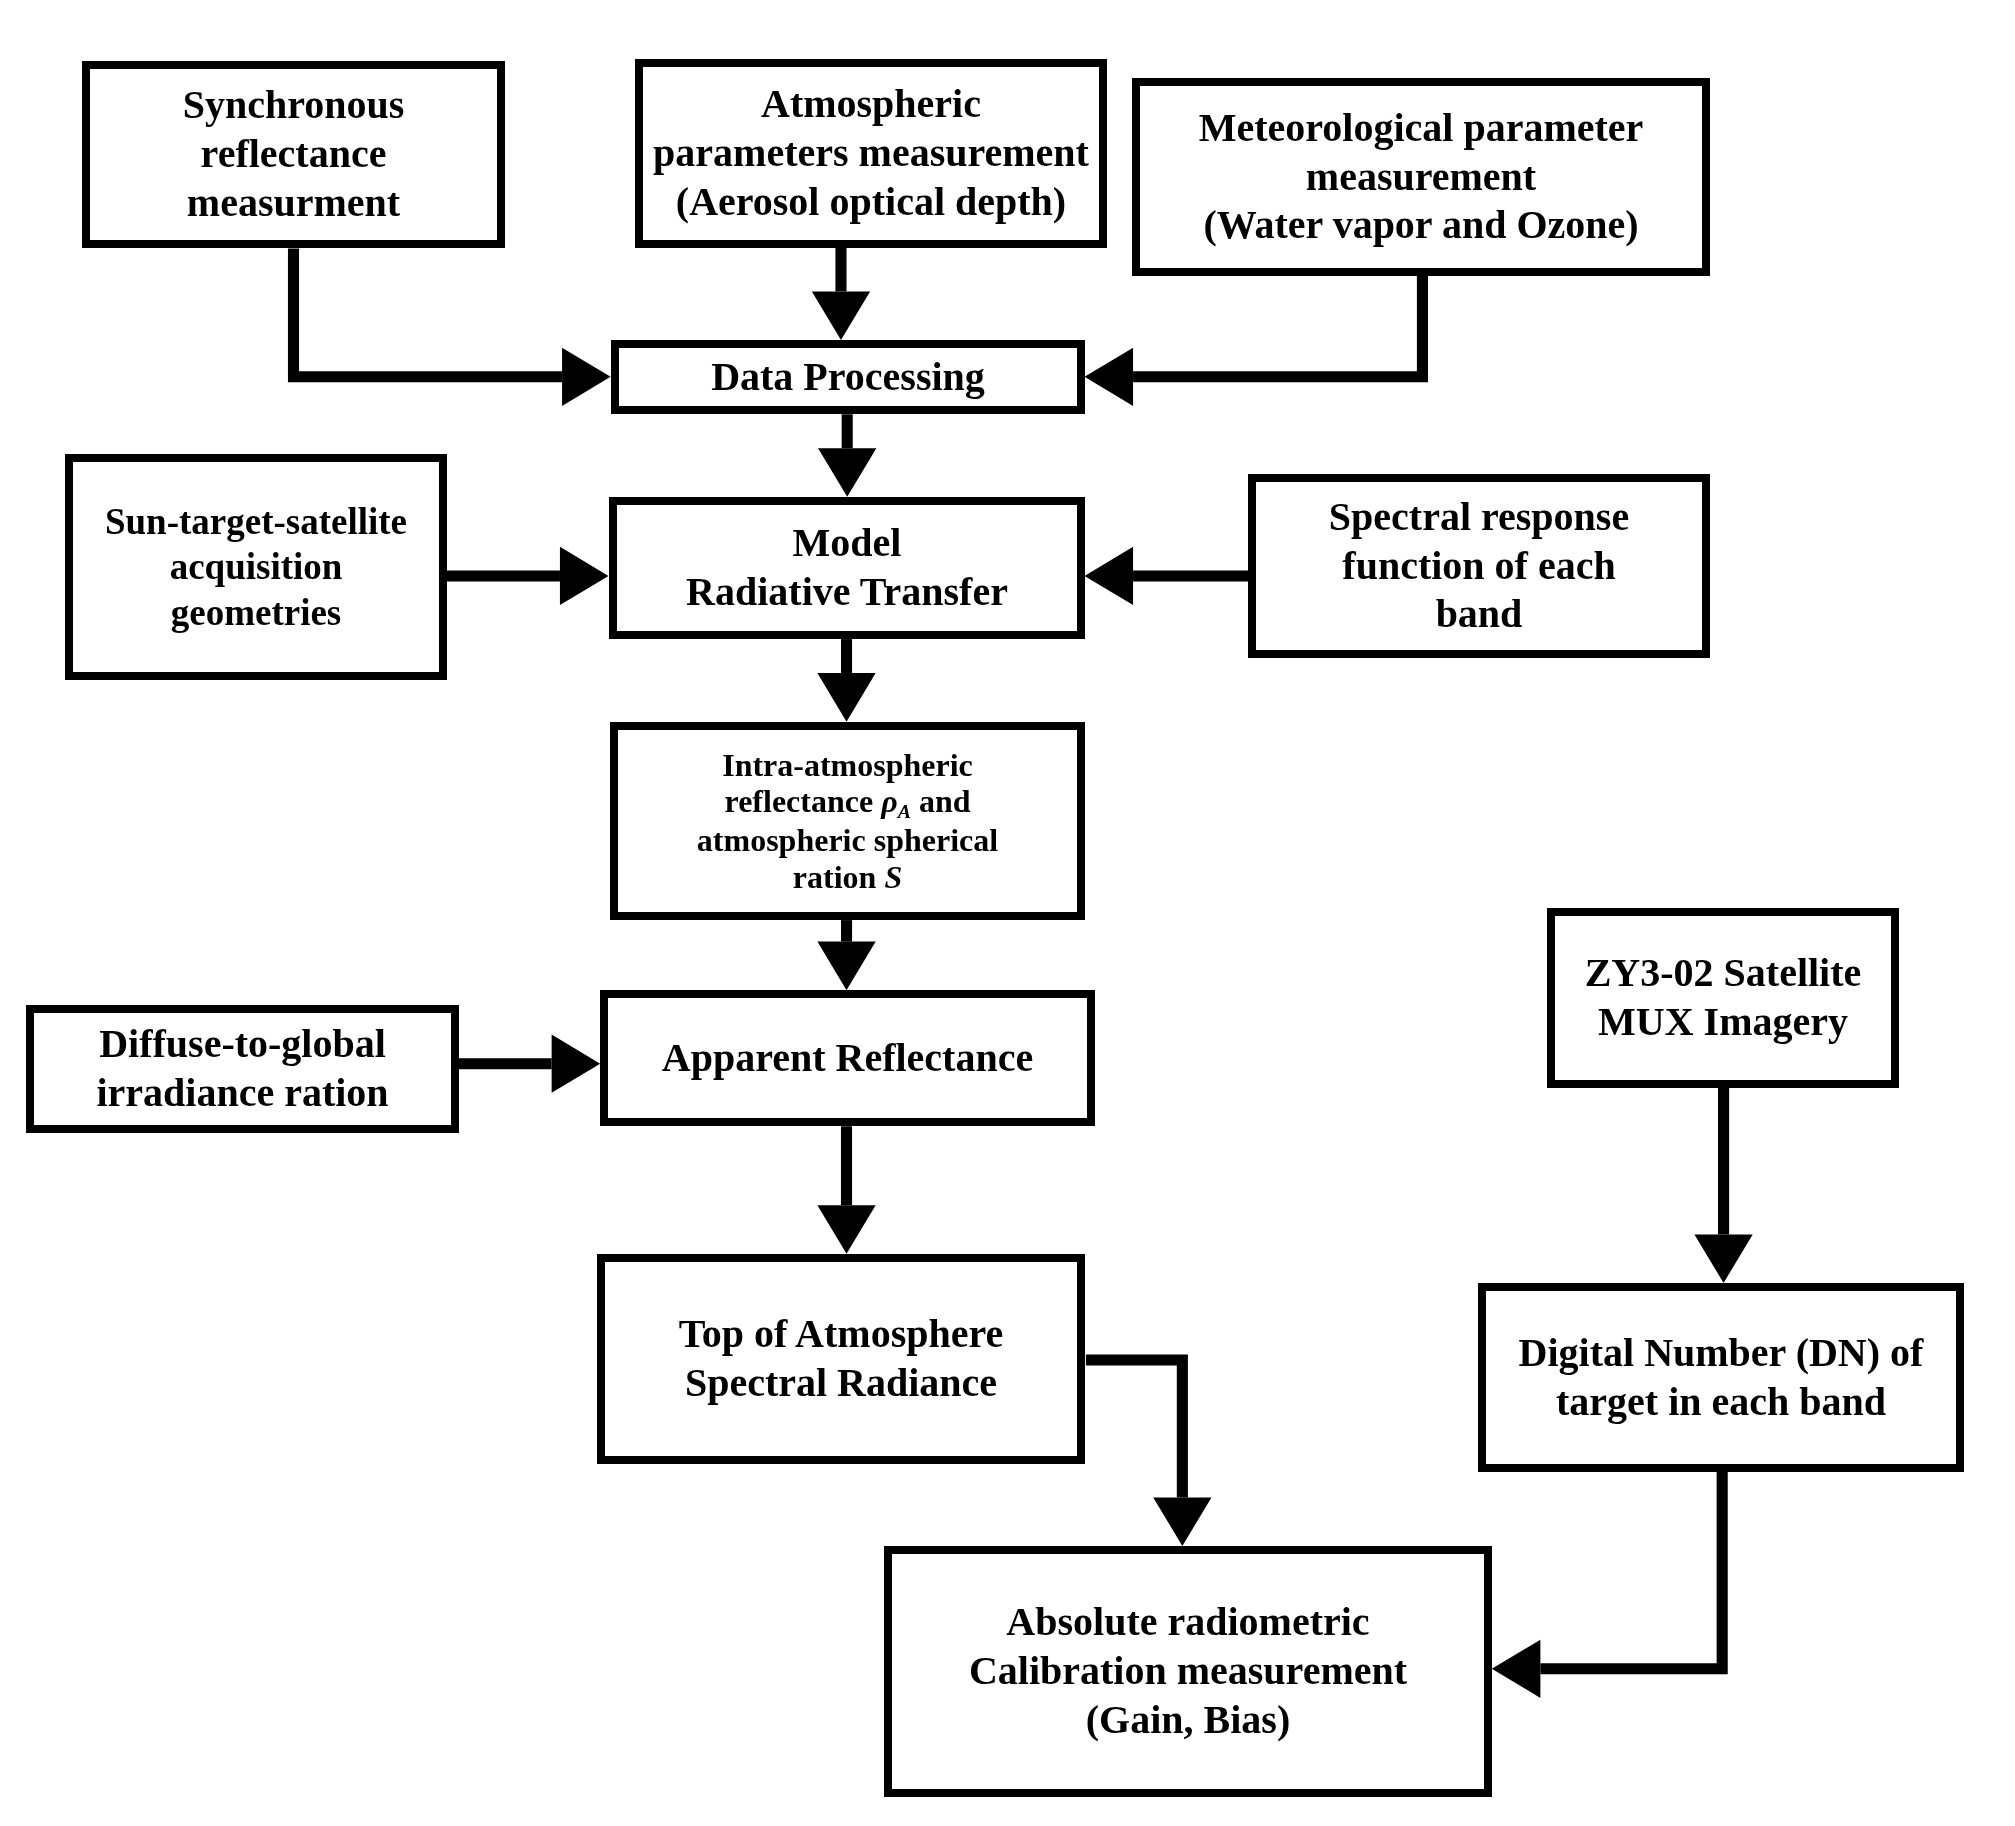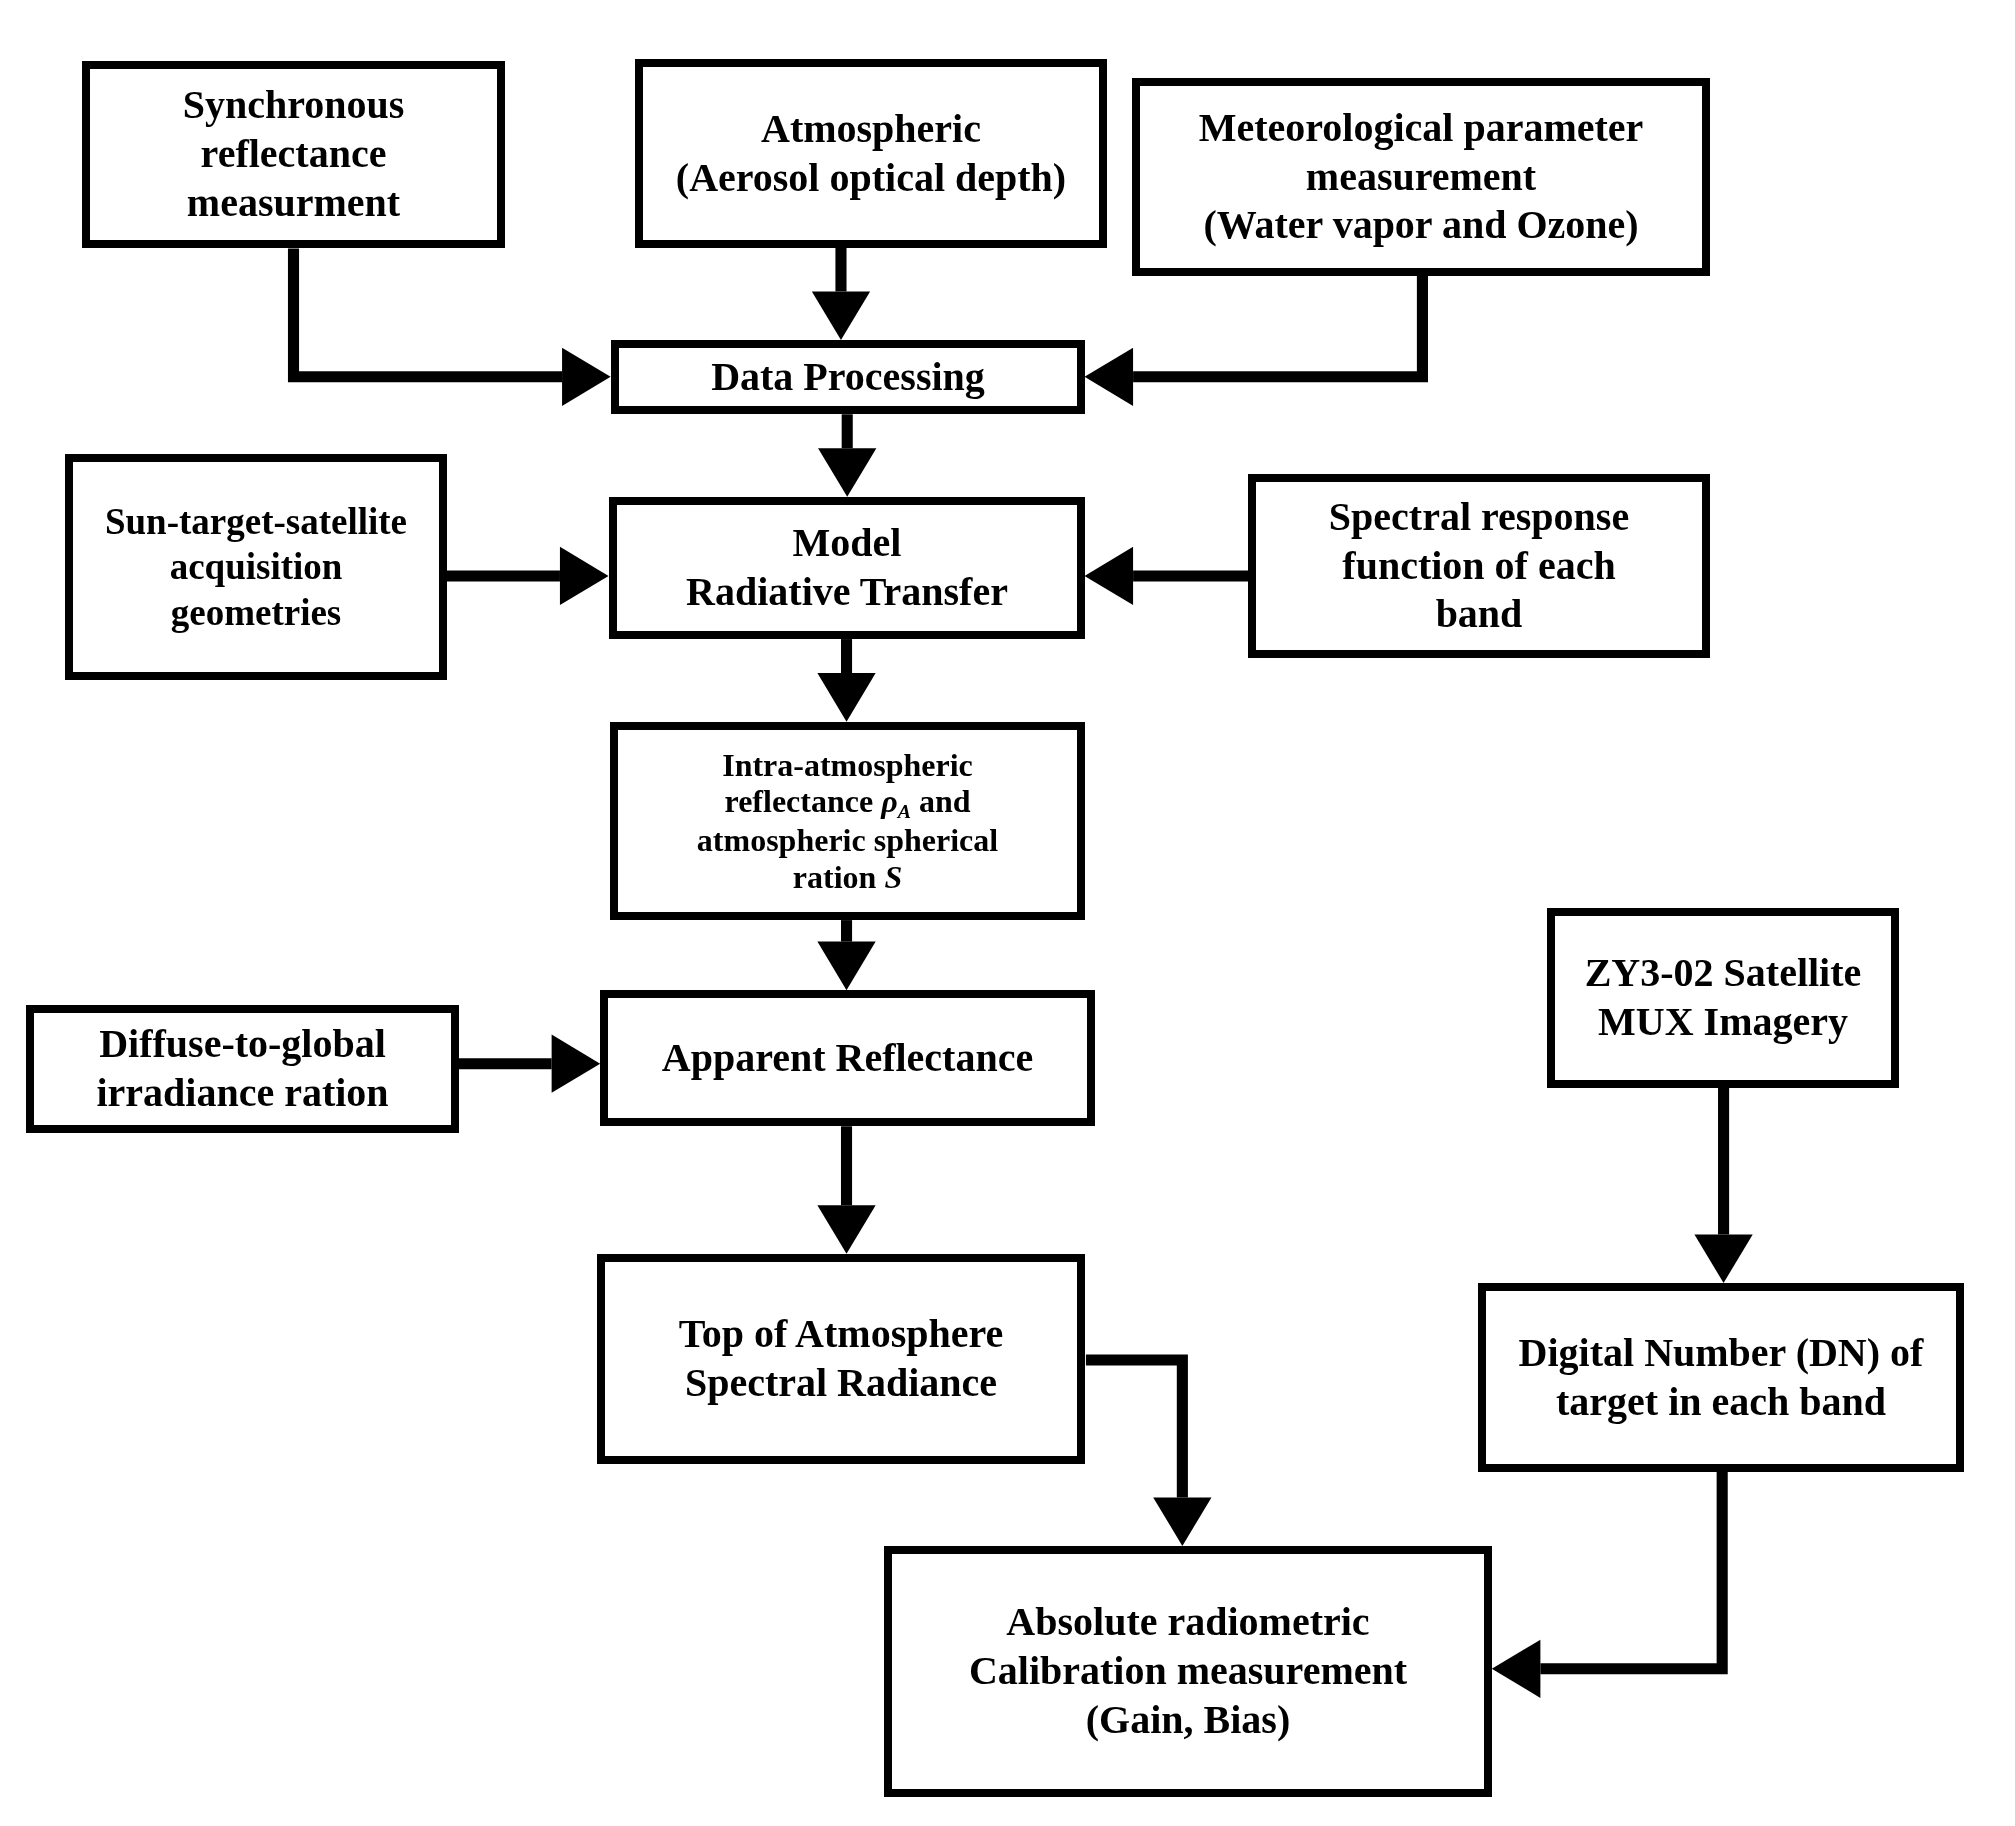--- a/index.html
+++ b/index.html
@@ -91,20 +91,21 @@
 <div class="node" style="left: 82px; top: 61px; width: 423px; height: 187px; background: rgb(255, 255, 255); border-color: rgb(0, 0, 0);">
       <div class="inner">
         <div><span>Synchronous</span></div>
         <div><span>reflectance</span></div>
         <div><span>measurment</span></div>
       </div>
     </div>
     <div class="node" style="left: 635px; top: 59px; width: 472px; height: 189px; background: rgb(255, 255, 255); border-color: rgb(0, 0, 0);">
       <div class="inner">
         <div><span>Atmospheric</span></div>
+        <div><span>parameters measurement</span></div>
         <div><span>(Aerosol optical depth)</span></div>
       </div>
     </div>
     <div class="node" style="left: 1132px; top: 62px; width: 578px; height: 198px; background: rgb(255, 255, 255); border-color: rgb(0, 0, 0); margin-top: 16px;">
       <div class="inner">
         <div><span>Meteorological parameter</span></div>
         <div><span>measurement</span></div>
         <div><span>(Water vapor and Ozone)</span></div>
       </div>
     </div>

